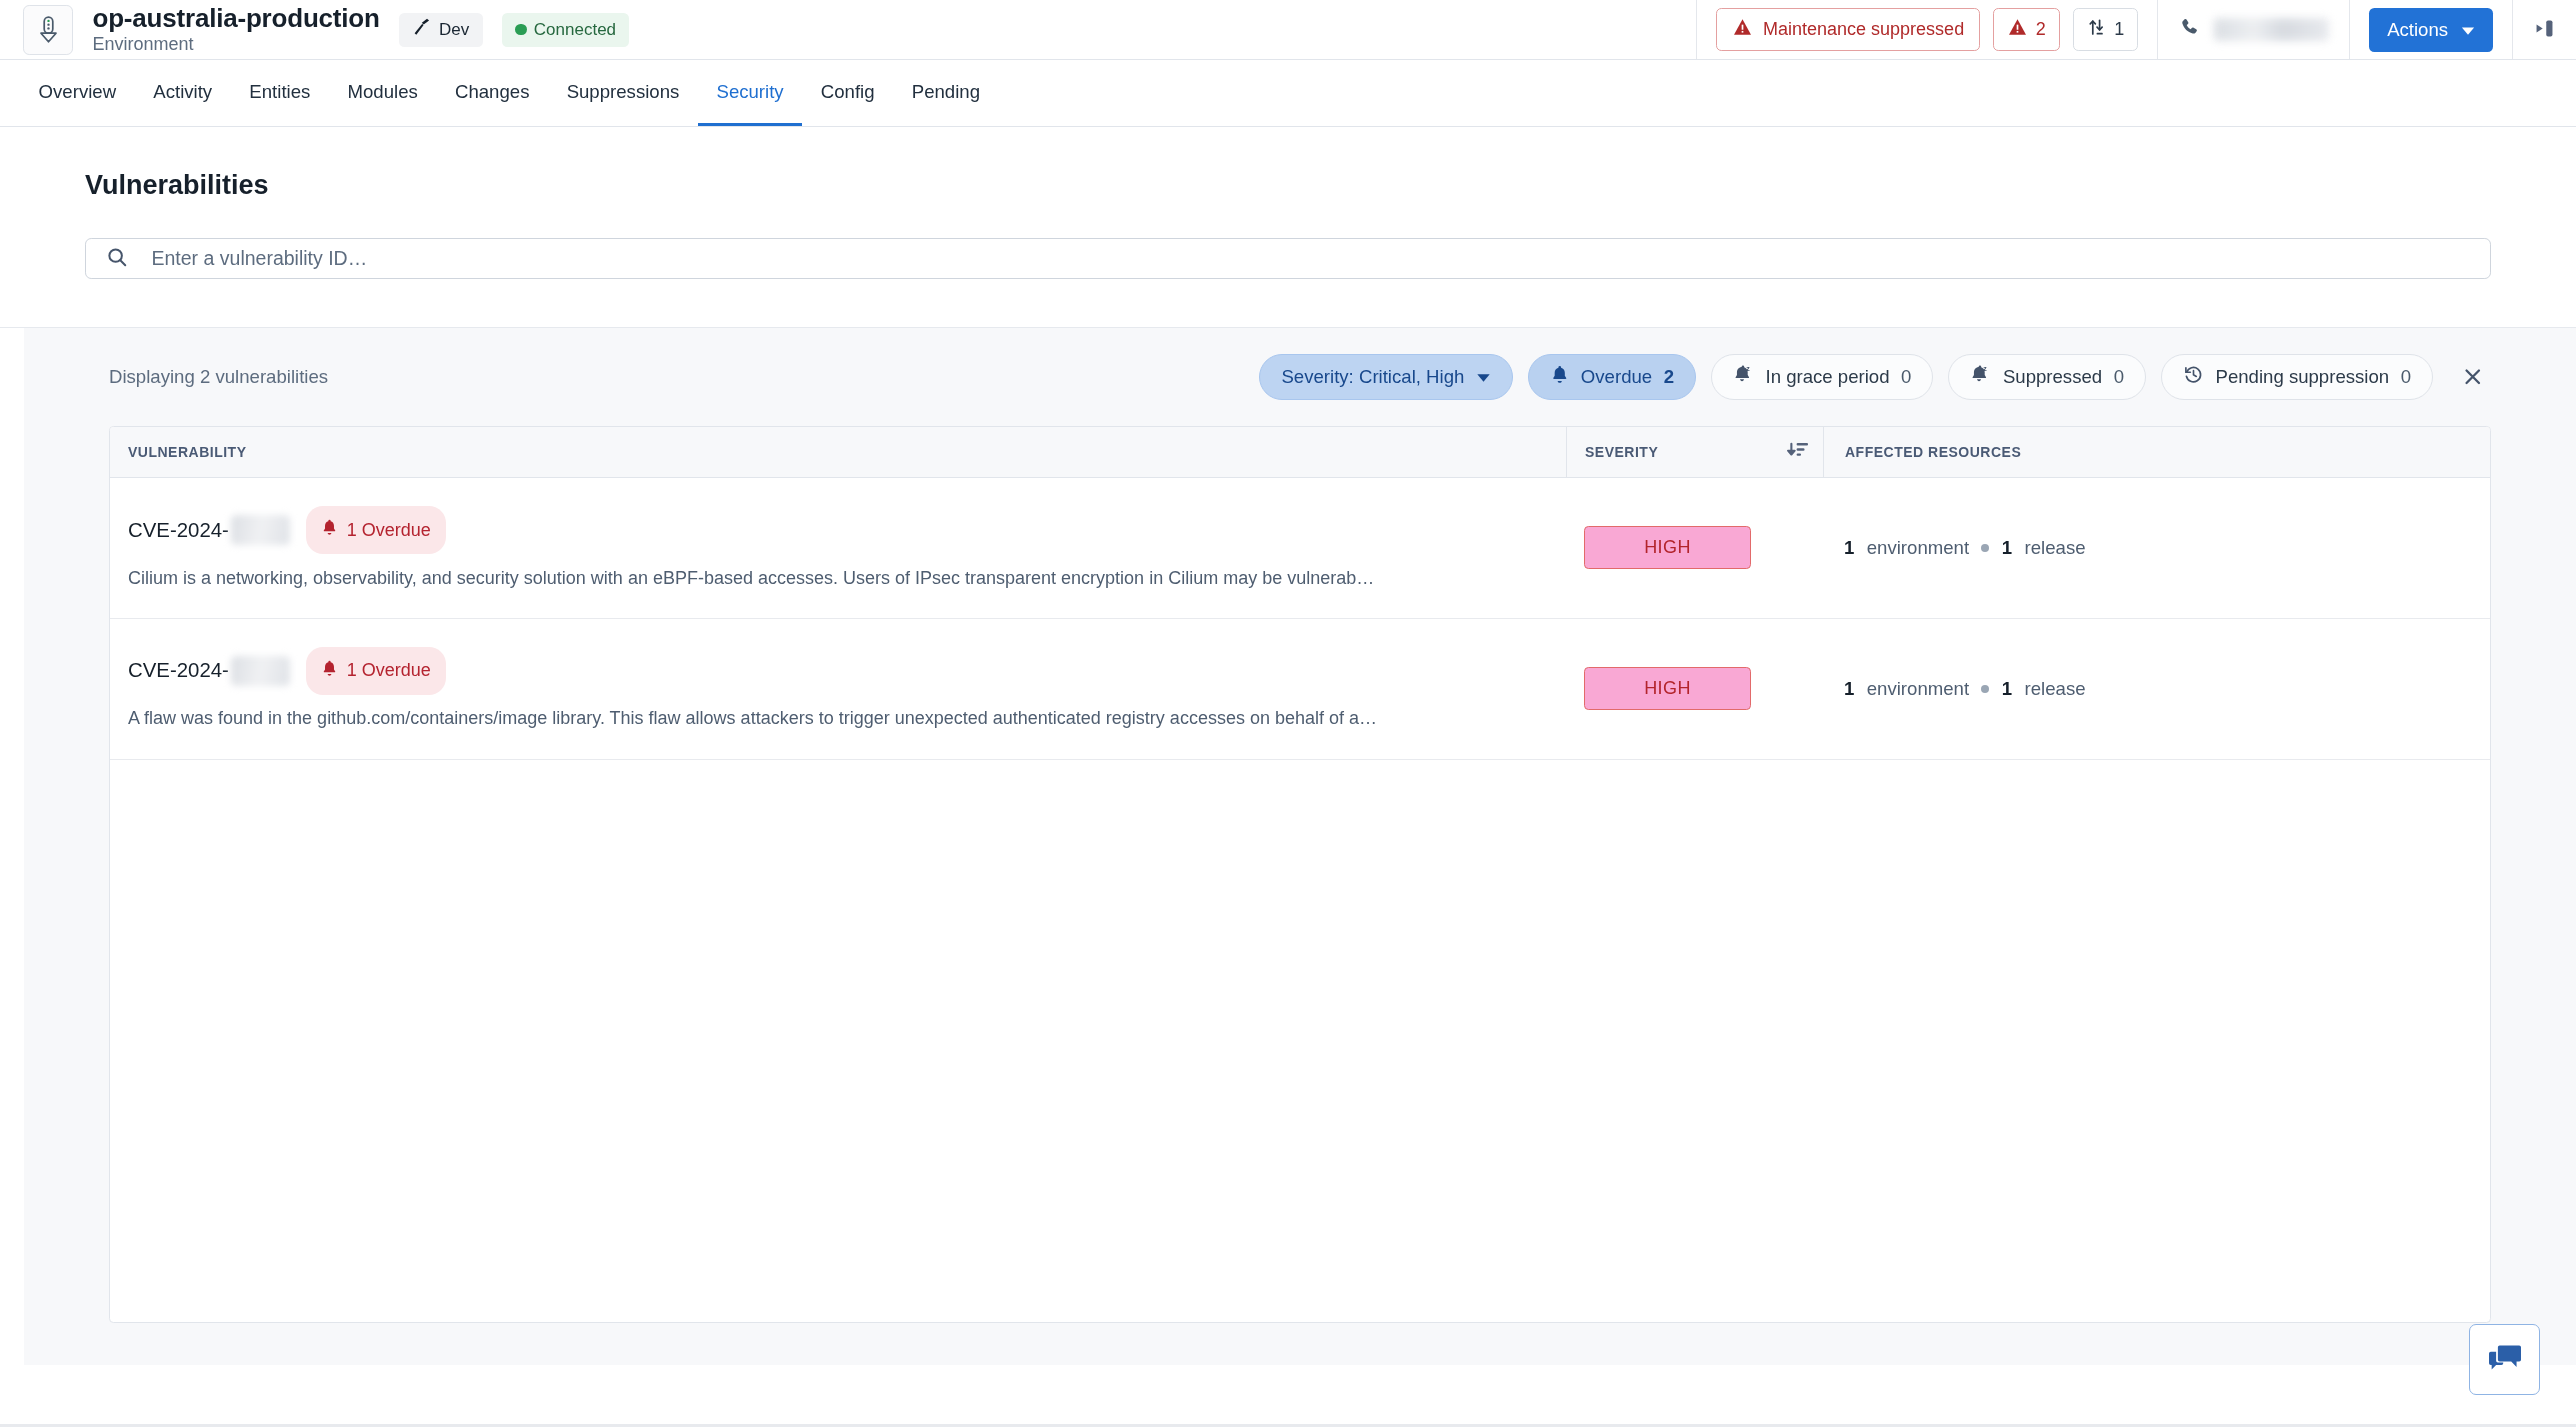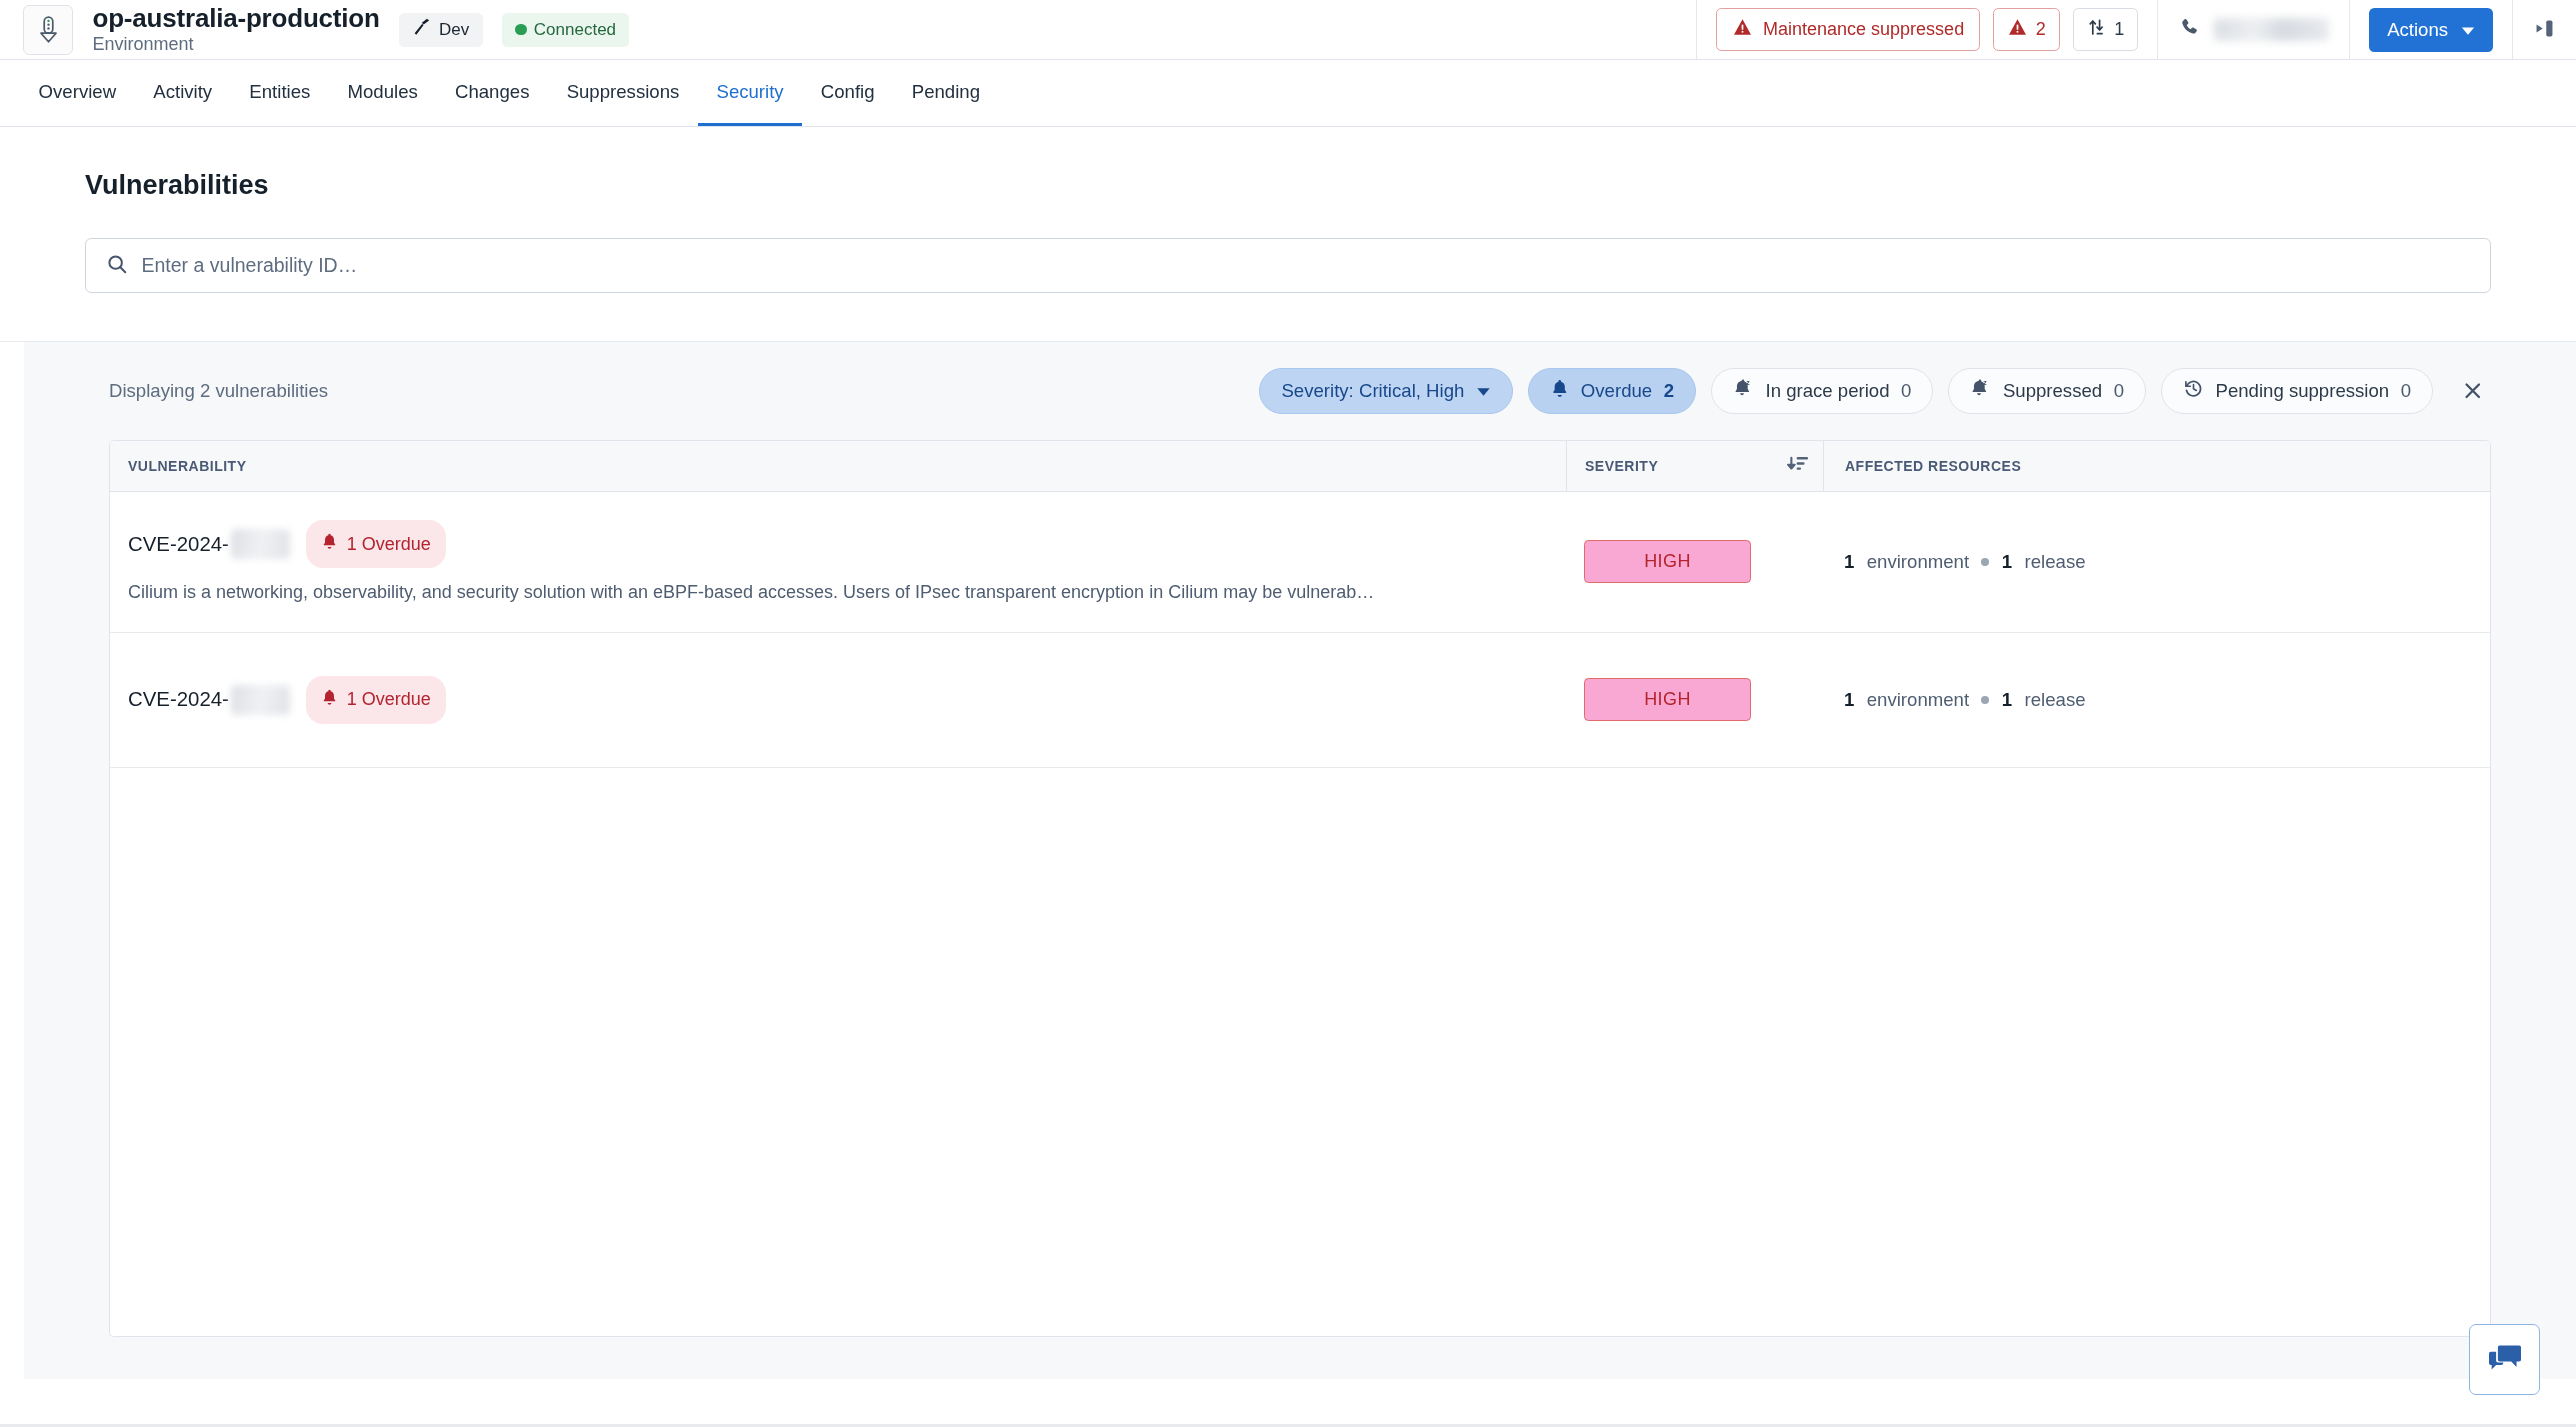--- a/index.html
+++ b/index.html
@@ -103,23 +103,23 @@
     border-bottom: 3.6px solid transparent;
     white-space: nowrap;
   }
   .nav-tab.active { color: #1f6fd0; border-bottom-color: #1f6fd0; font-weight: 400; }
 
   
   .search-panel { padding: 43px 85px 48px 85px; background: #fff; border-bottom: 0.9px solid #e6e9ee; }
   .panel-title { font-size: 27px; font-weight: 700; color: #16202b; }
   .search-wrap {
     margin-top: 37px;
-    height: 55px;
+    height: 41px;
     border: 0.9px solid #cfd5dd; border-radius: 6.2px;
-    display: flex; align-items: center; gap: 14px;
+    display: flex; align-items: center; gap: 24px;
     padding: 0 19.5px;
     background: #fff;
   }
   .search-input {
     border: none; outline: none; background: transparent;
     font-size: 19.5px; color: #1b2733; width: 100%;
     font-family: "Liberation Sans", sans-serif;
   }
   .search-input::placeholder { color: #5d6c7f; }
 
@@ -472,20 +472,21 @@
           <span class="overdue-badge">
             <span>
               <svg width="17" height="18.6" viewBox="0 0 22 24" fill="#b4232f">
                 <path d="M11 2.2a1.5 1.5 0 0 1 1.5 1.5v.5c2.6.7 4.3 3 4.3 5.7v3.6l1.6 2.6c.3.5-.1 1.1-.7 1.1H4.3c-.6 0-1-.6-.7-1.1l1.6-2.6V9.9c0-2.7 1.7-5 4.3-5.7v-.5A1.5 1.5 0 0 1 11 2.2z"></path>
                 <path d="M8.6 19.3h4.8c-.2 1.3-1.2 2.2-2.4 2.2s-2.2-.9-2.4-2.2z"></path>
               </svg>
             </span>
             <span>1 Overdue</span>
           </span>
         </div>
+        <div class="cve-desc">A flaw was found in the github.com/containers/image library. This flaw allows attackers to trigger unexpected authenticated registry accesses on behalf of a…</div>
       </div>
       <div class="row-sev">
         <span class="sev-badge">HIGH</span>
       </div>
       <div class="row-res">
         <span class="res-num">1</span>
         <span class="res-word">environment</span>
         <span class="res-sep"></span>
         <span class="res-num">1</span>
         <span class="res-word">release</span>

